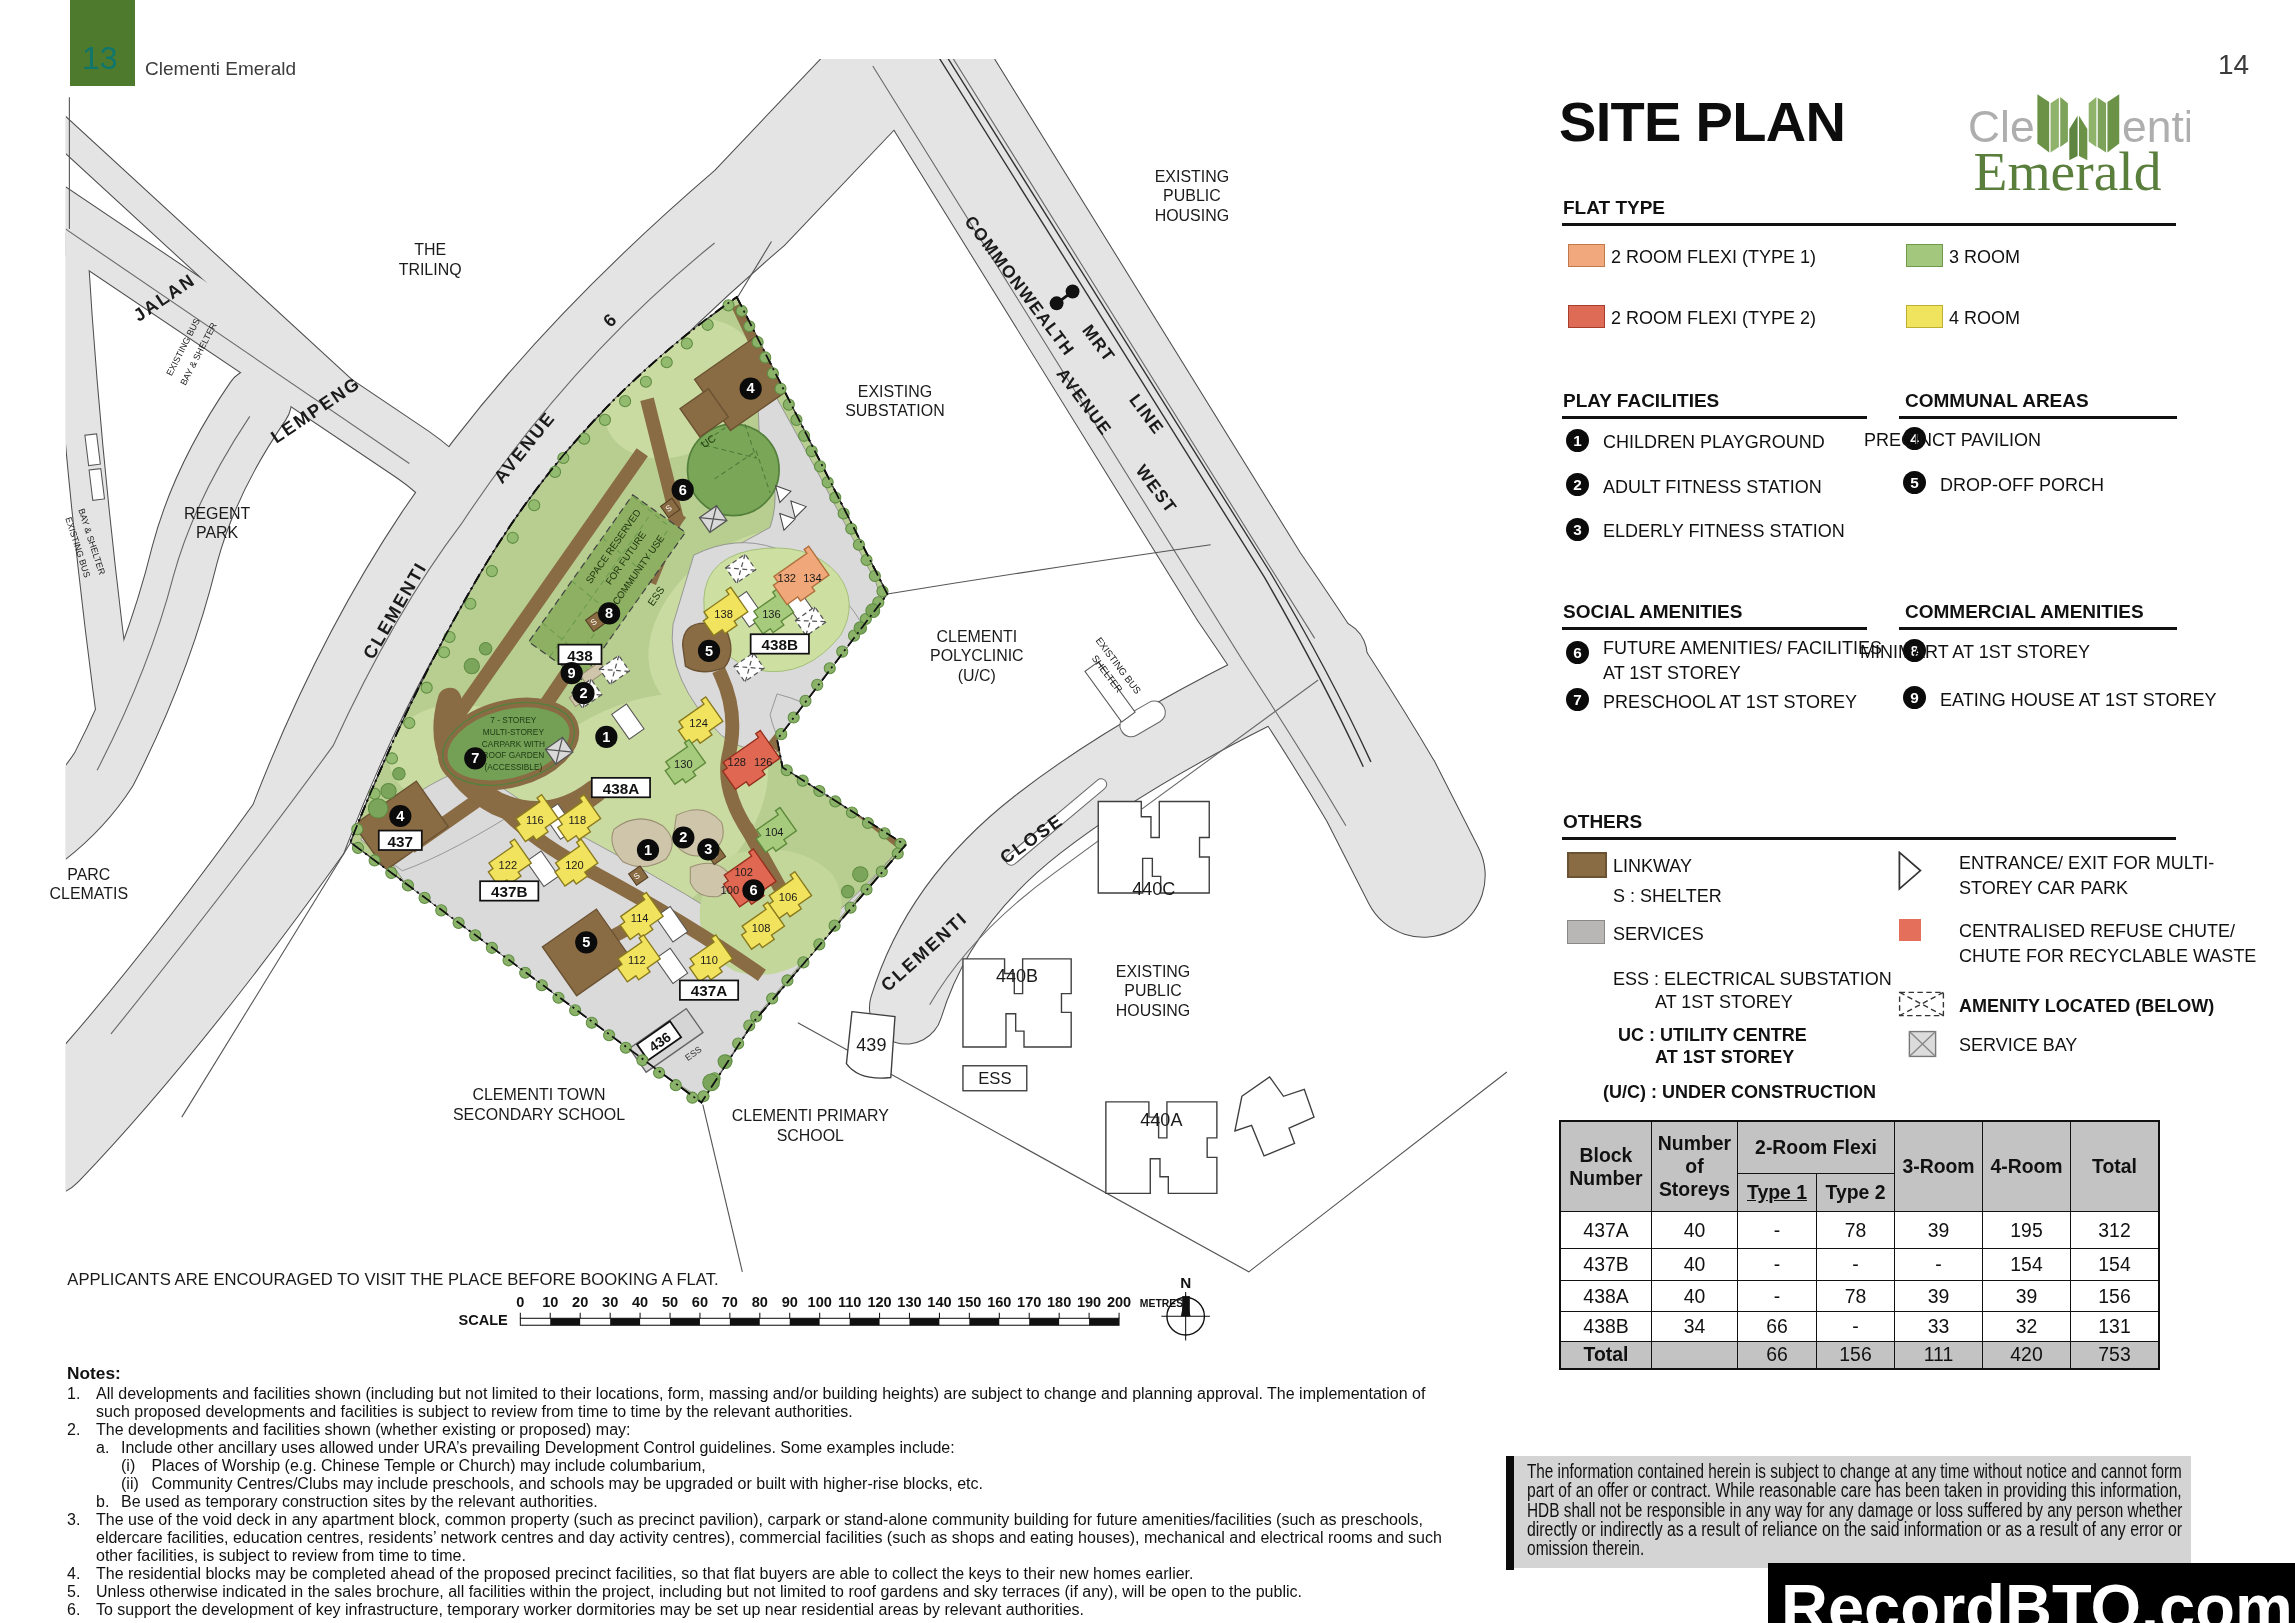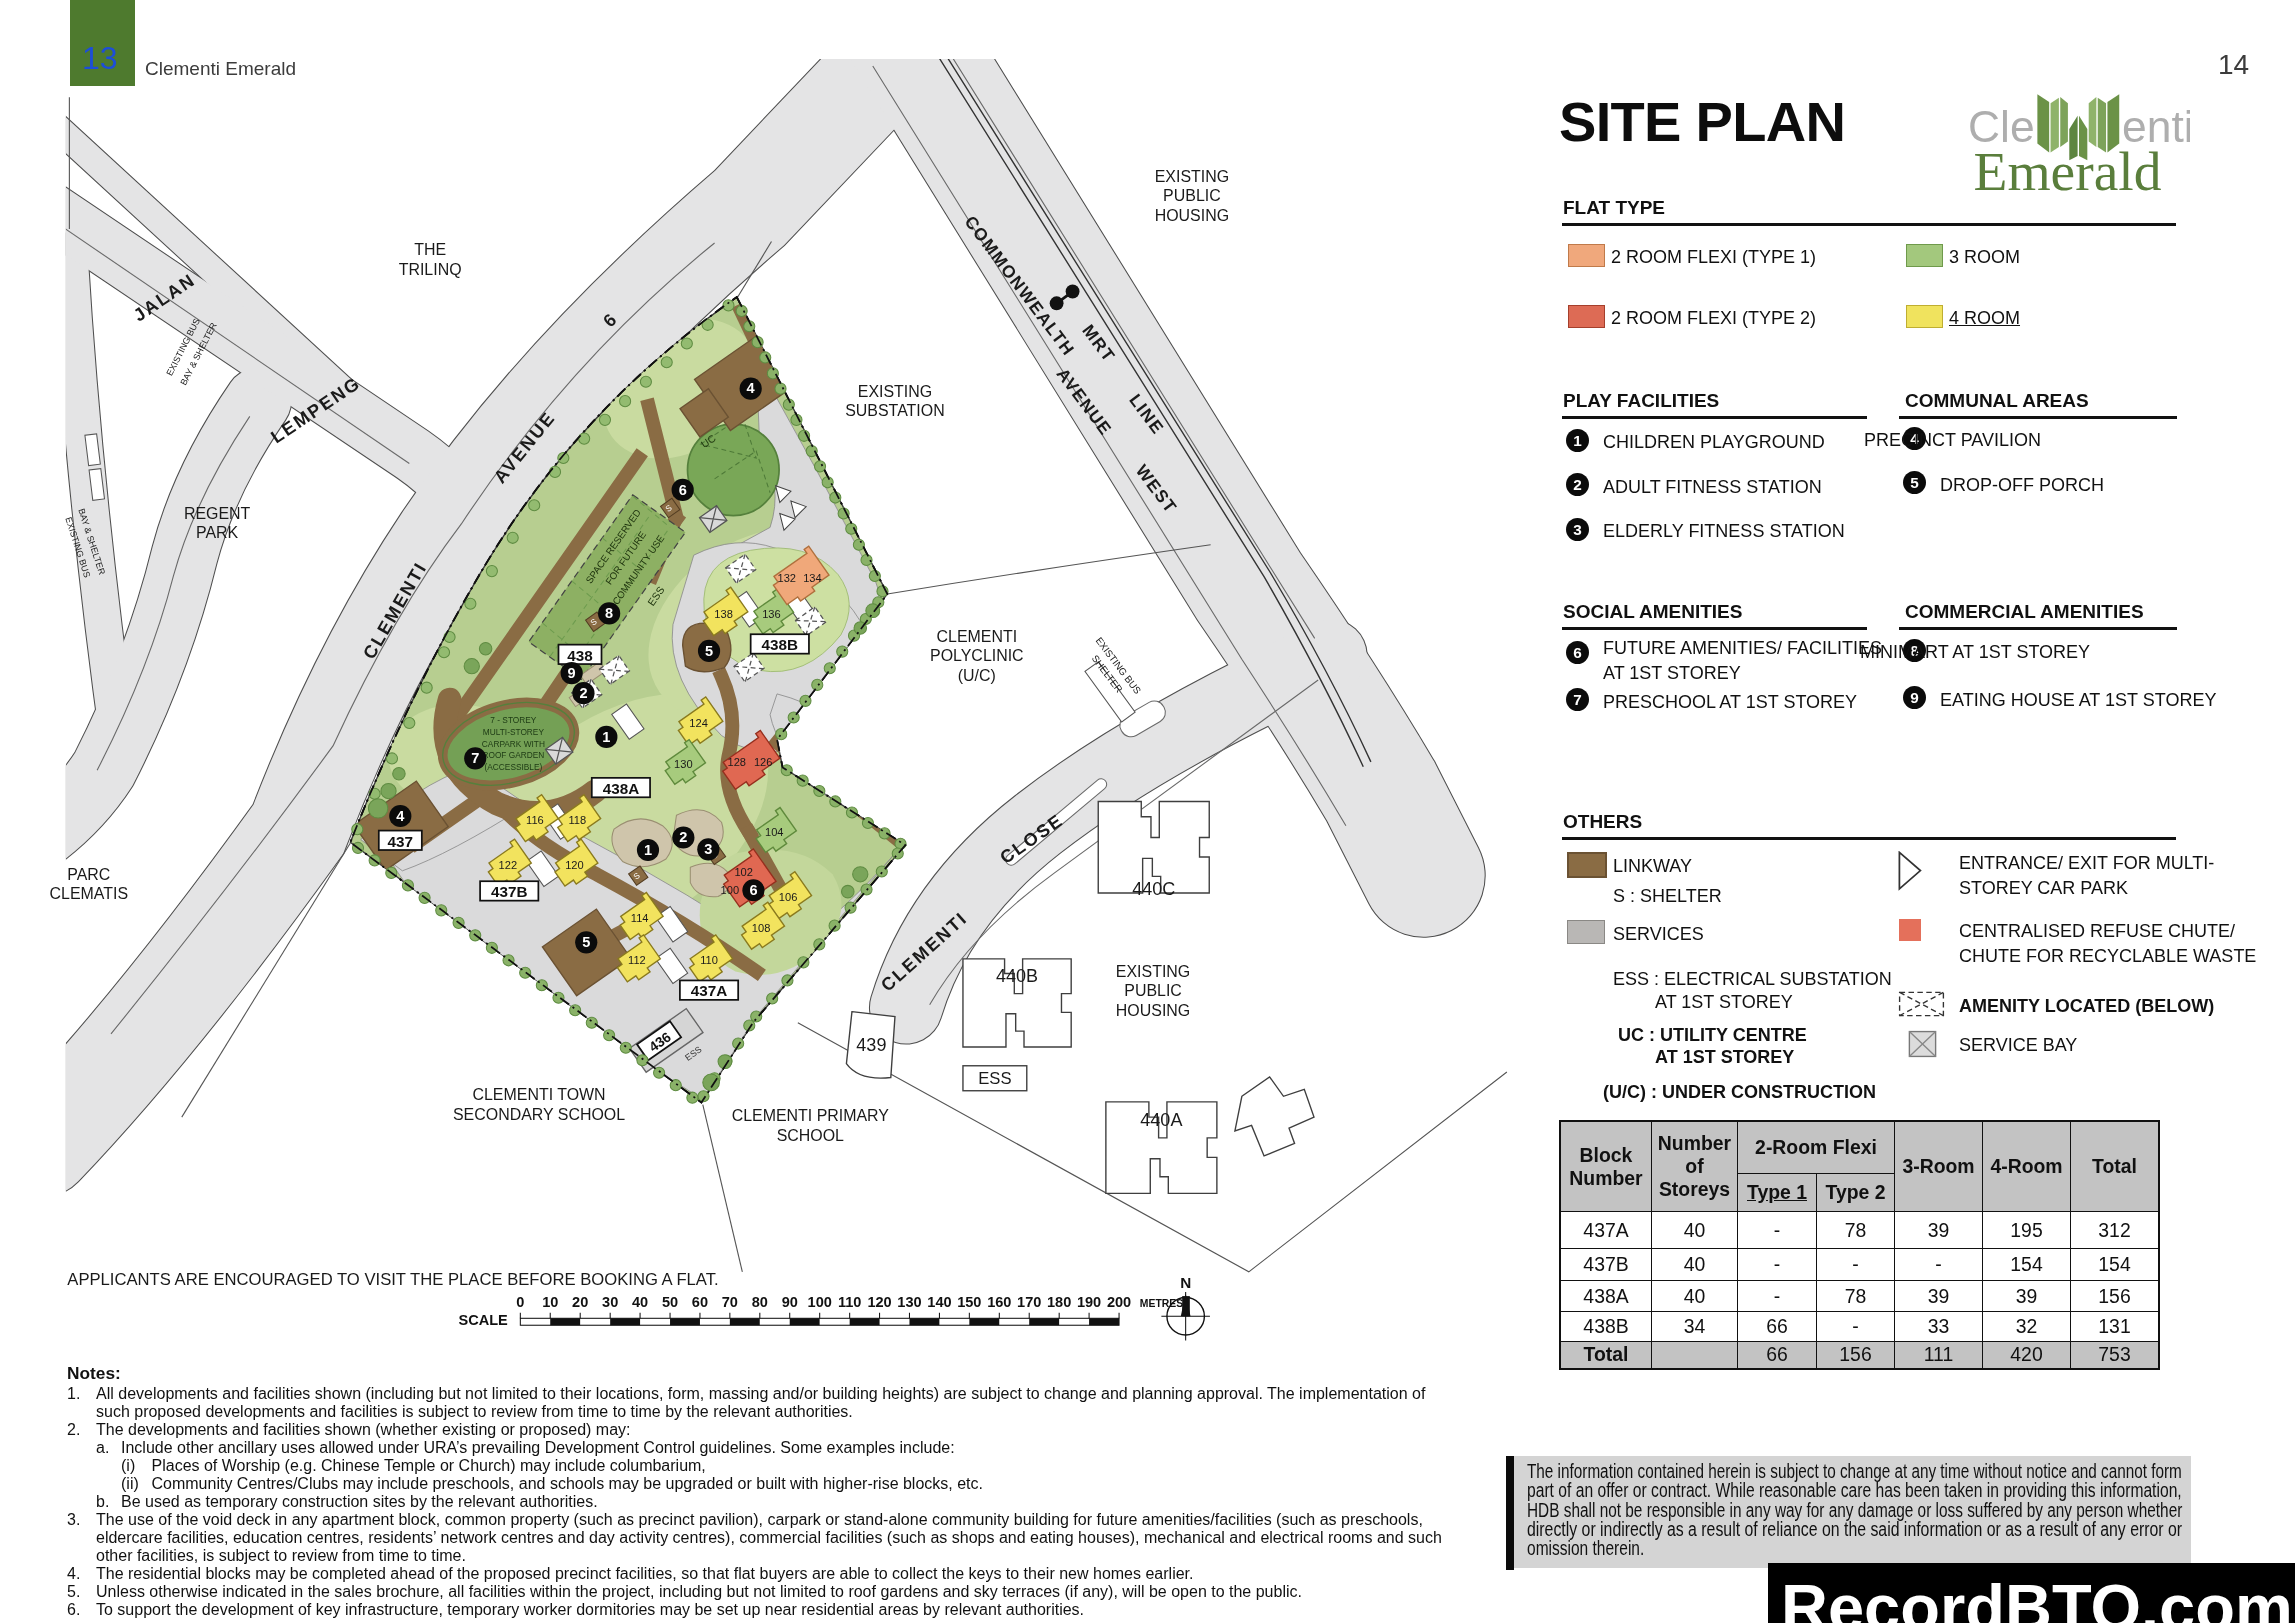--- a/index.html
+++ b/index.html
@@ -684,21 +684,21 @@
         <circle cx="1709" cy="1897" r="27" fill="none" stroke="#111" stroke-width="2"></circle>
         <path d="M 1709,1862 L 1709,1932 M 1674,1897 L 1744,1897" stroke="#111" stroke-width="1.5"></path>
         <path d="M 1702,1897 L 1709,1864 L 1716,1897 Z" fill="#111"></path>
         <rect x="1704" y="1868" width="11" height="29" fill="#111"></rect>
         <text x="1709" y="1856" font-size="22" font-weight="bold" text-anchor="middle" fill="#111">N</text>
       </g>
 
 </svg>
 
 <div class="abs" style="left:70px;top:0;width:65px;height:86px;background:#4e7a2e;"></div>
-<div class="abs" style="left:82px;top:40px;color:#1d4ed8;font-size:32px;">13</div>
+<div class="abs" style="left:82px;top:40px;color:#0f766e;font-size:32px;">13</div>
 
 <div class="abs" style="left:145px;top:58px;color:#3c3c3c;font-size:19px;">Clementi Emerald</div>
 
 <div class="abs" style="left:2218px;top:49px;color:#3c3c3c;font-size:28px;">14</div>
 
 <div class="abs" style="left:1559px;top:89px;font-size:56px;font-weight:bold;color:#0d0d0d;letter-spacing:-0.7px;">SITE PLAN</div>
 
 <div class="abs" style="left:1968px;top:86px;width:222px;height:111px;">
 <svg width="222" height="111" viewBox="0 0 320 160">
 <text x="0" y="80" font-size="64" fill="#aeaeae" font-family="Liberation Sans">Cle</text>
@@ -723,21 +723,21 @@
 <div class="abs" style="left:1568px;top:244px;width:35px;height:21px;background:#f0a87c;border:1.4px solid #c07a4a;"></div>
 <div class="abs leg" style="left:1611px;top:245px;">2 ROOM FLEXI (TYPE 1)</div>
 
 <div class="abs" style="left:1906px;top:244px;width:35px;height:21px;background:#a3c87d;border:1.4px solid #6f9a4b;"></div>
 <div class="abs leg" style="left:1949px;top:245px;">3 ROOM</div>
 
 <div class="abs" style="left:1568px;top:305px;width:35px;height:21px;background:#dd6b55;border:1.4px solid #a53f2c;"></div>
 <div class="abs leg" style="left:1611px;top:306px;">2 ROOM FLEXI (TYPE 2)</div>
 
 <div class="abs" style="left:1906px;top:305px;width:35px;height:21px;background:#f0e35e;border:1.4px solid #bfae31;"></div>
-<div class="abs leg" style="left:1949px;top:306px;text-decoration:underline;">4 ROOM</div>
+<div class="abs leg" style="left:1949px;top:306px;">4 ROOM</div>
 
 <div class="abs hdr" style="left:1563px;top:390px;">PLAY FACILITIES</div>
 <div class="rule" style="left:1562px;top:416px;width:305px;"></div>
 
 <div class="abs hdr" style="left:1905px;top:390px;">COMMUNAL AREAS</div>
 <div class="rule" style="left:1899px;top:416px;width:278px;"></div>
 
 <div class="abs cnum" style="left:1566px;top:429px;">1</div>
 <div class="abs leg" style="left:1603px;top:430px;">CHILDREN PLAYGROUND</div>
 

